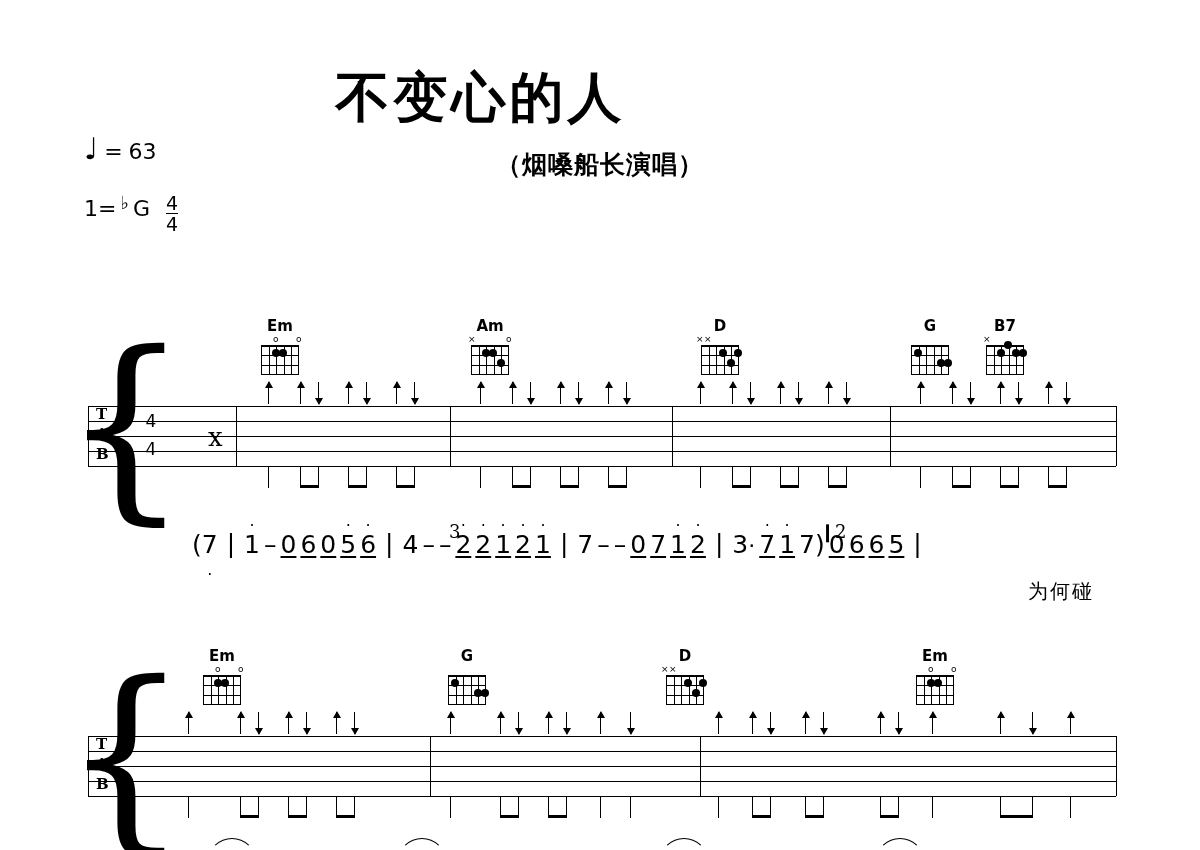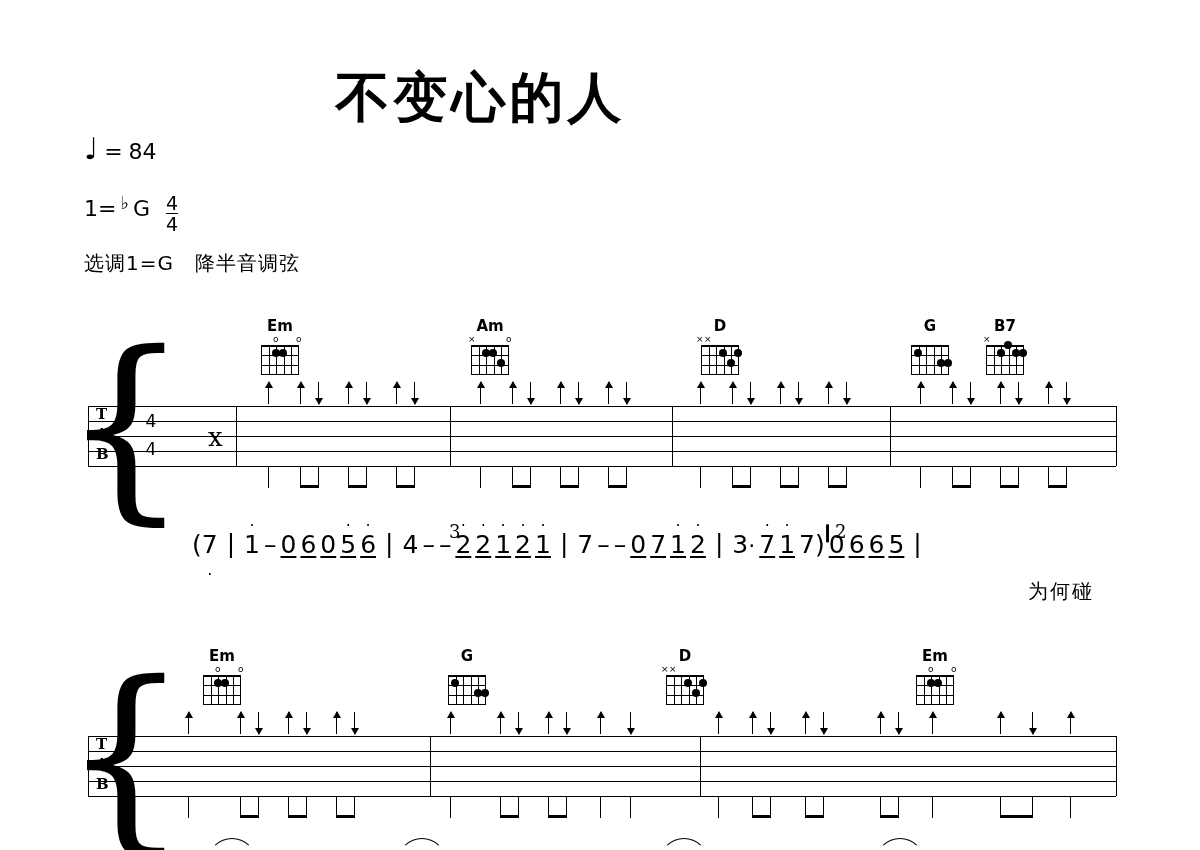--- a/index.html
+++ b/index.html
@@ -289,38 +289,38 @@
     border-right-color: transparent;
     border-radius: 50% 50% 0 0 / 100% 100% 0 0;
   }
 </style>
 </head>
 <body>
 
 <div class="sheet">
 
   <div class="title">不变心的人</div>
+  <div class="subtitle">（烟嗓船长演唱）</div>
 
   <div class="tempo">
     <span class="note-glyph">♩</span>
     <span>=</span>
-    <span>84</span>
+    <span>63</span>
   </div>
 
   <div class="keysig">
     <span>1=</span>
     <span class="flat">♭</span>
     <span>G</span>
     <span class="timesig">
       <span class="num">4</span>
       <span class="den">4</span>
     </span>
   </div>
 
-  <div class="tuning">选调1=G　降半音调弦</div>
 
 
   <div class="system sys1">
 
     <div class="chordrow">
 
       <div class="chordbox" style="left:250px;">
         <div class="cname">Em</div>
         <div class="diagram">
           <div class="grid"></div>

